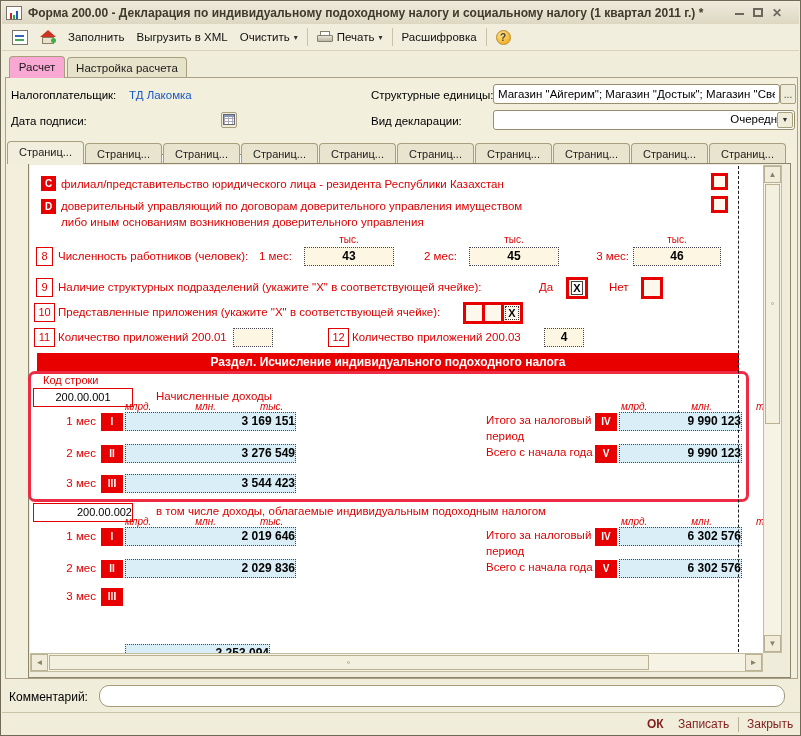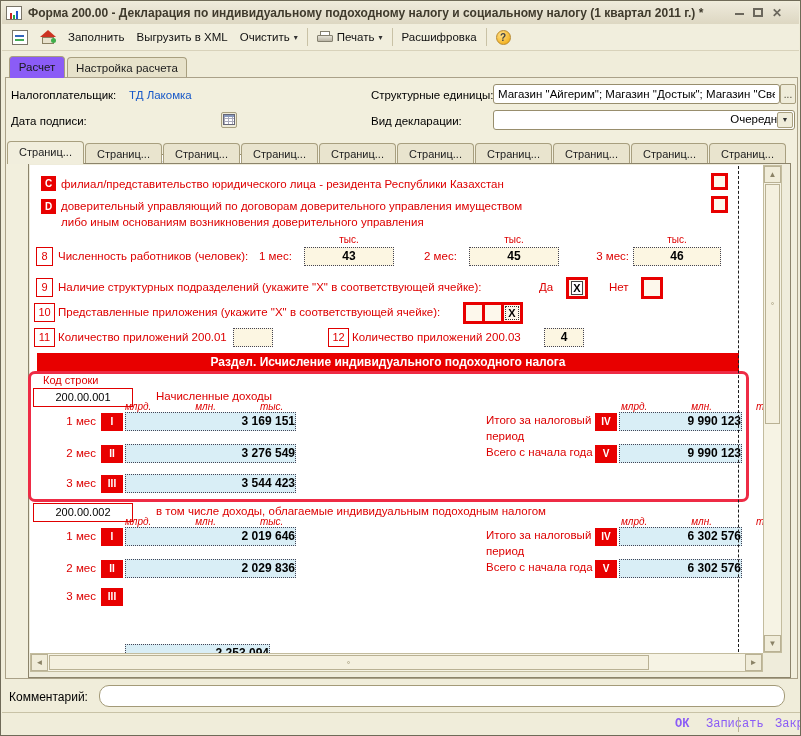--- a/index.html
+++ b/index.html
@@ -34,21 +34,21 @@
   .icon-house .body{position:absolute;left:2px;top:7px;width:12px;height:7px;background:#e8e2cc;border:1px solid #8a8061;}
   .icon-house .dot{position:absolute;left:11px;top:8px;width:5px;height:5px;background:#3fae4a;border-radius:50%;}
   .icon-printer{position:relative;width:16px;height:13px;}
   .icon-printer .base{position:absolute;left:0;top:4px;width:16px;height:7px;background:linear-gradient(#e7e4d8,#b9b4a4);border:1px solid #84806f;border-radius:1px;}
   .icon-printer .paper{position:absolute;left:3px;top:0;width:10px;height:5px;background:#fff;border:1px solid #84806f;}
   .icon-help{width:15px;height:15px;border-radius:50%;background:radial-gradient(circle at 35% 30%,#ffe08a,#f0a400);
     border:1px solid #b98a30;color:#444;font-weight:bold;font-size:10px;text-align:center;line-height:14px;}
   
   .mtab{position:absolute;border:1px solid #a89f7f;border-bottom:none;border-radius:4px 4px 0 0;
     text-align:center;font-size:11.5px;padding-top:4px;}
-  .mtab.active{background:#8b5cf6;z-index:3;}
+  .mtab.active{background:#f9a8d4;z-index:3;}
   .mtab.inactive{background:#e7e2ca;}
   .gpanel{position:absolute;left:4px;top:76px;width:793px;height:602px;border:1px solid #aaa188;background:#f2efdd;}
   
   .hlabel{position:absolute;font-size:11.5px;color:#000;white-space:nowrap;}
   .hlink{position:absolute;font-size:11.5px;color:#1758c8;white-space:nowrap;}
   .hfield{position:absolute;height:20px;background:#fff;border:1px solid #988e6d;border-radius:3px;
     font-family:inherit;font-size:11.5px;padding:2px 4px;color:#000;white-space:nowrap;overflow:hidden;}
   .sqbtn{position:absolute;background:#efecd9;border:1px solid #a89f7f;border-radius:2px;
     font-size:10px;text-align:center;color:#4a4534;padding:0;font-family:inherit;}
   .cal-icon{display:inline-block;width:12px;height:11px;background-color:#fff;border:1px solid #667;
@@ -91,21 +91,21 @@
   
   .vscroll{position:absolute;left:762px;top:164px;width:19px;height:488px;background:#f6f3e4;border:1px solid #c3bc9e;}
   .hscroll{position:absolute;left:29px;top:652px;width:733px;height:19px;background:#f6f3e4;border:1px solid #c3bc9e;}
   .sbtn{position:absolute;background:#f0ecd9;border:1px solid #b9b194;color:#8a8266;font-size:8px;text-align:center;line-height:15px;}
   .sthumb{position:absolute;background:#f4f0df;border:1px solid #b9b194;}
   .grip{position:absolute;left:50%;top:50%;width:3px;height:3px;margin:-2px 0 0 -2px;border:1px solid #b9b194;border-radius:50%;}
   
   .comment-input{position:absolute;left:98px;top:684px;width:686px;height:22px;border:1px solid #a39a78;
     border-radius:10px;background:#fff;font-family:inherit;font-size:11.5px;padding:0 8px;}
   .footer{position:absolute;left:1px;top:711px;width:799px;height:24px;border-top:1px solid #c8c2a6;background:#f0edda;}
-  .fbtn{position:absolute;background:transparent;border:0;font-family:Liberation Mono, monospace;font-size:12px;color:#8b5cf6;padding:2px 4px;white-space:nowrap;margin-left:28px;}
+  .fbtn{position:absolute;background:transparent;border:0;font-family:Liberation Sans, sans-serif;font-size:12px;color:#7f1d1d;padding:2px 4px;white-space:nowrap;}
   .fsep{position:absolute;width:1px;height:15px;background:#b9b194;}
 </style>
 </head>
 <body>
 
 <div class="window">
 
   <div class="titlebar">
     <span class="title-icon"></span>
     <span class="title-text">Форма 200.00 - Декларация по индивидуальному подоходному налогу и социальному налогу (1 квартал 2011 г.) *</span>
@@ -253,21 +253,21 @@
   <span class="blue-field" style="left:124px;top:473px;width:171px;">3 544 423</span>
 
   <span class="tot-label" style="left:485px;top:413px;">Итого за налоговый</span>
   <span class="tot-label" style="left:485px;top:429px;">период</span>
   <span class="rom" style="left:594px;top:412px;">IV</span>
   <span class="blue-field" style="left:618px;top:411px;width:123px;">9 990 123</span>
   <span class="tot-label" style="left:485px;top:445px;">Всего с начала года</span>
   <span class="rom" style="left:594px;top:444px;">V</span>
   <span class="blue-field" style="left:618px;top:443px;width:123px;">9 990 123</span>
 
-  <span class="code-box" style="left:32px;top:502px;">200.00.002</span>
+  <span class="code-box" style="left:32px;top:502px;text-align:right;">200.00.002</span>
   <span class="flabel" style="left:155px;top:504px;">в том числе доходы, облагаемые индивидуальным подоходным налогом</span>
   <span class="unit-hdr" style="left:124px;top:515px;">млрд.     млн.     тыс.</span>
   <span class="unit-hdr" style="left:620px;top:515px;">млрд.     млн.     тыс.</span>
 
   <span class="mon-label" style="left:40px;top:529px;">1 мес</span>
   <span class="rom" style="left:100px;top:527px;">I</span>
   <span class="blue-field" style="left:124px;top:526px;width:171px;">2 019 646</span>
   <span class="mon-label" style="left:40px;top:561px;">2 мес</span>
   <span class="rom" style="left:100px;top:559px;">II</span>
   <span class="blue-field" style="left:124px;top:558px;width:171px;">2 029 836</span>

